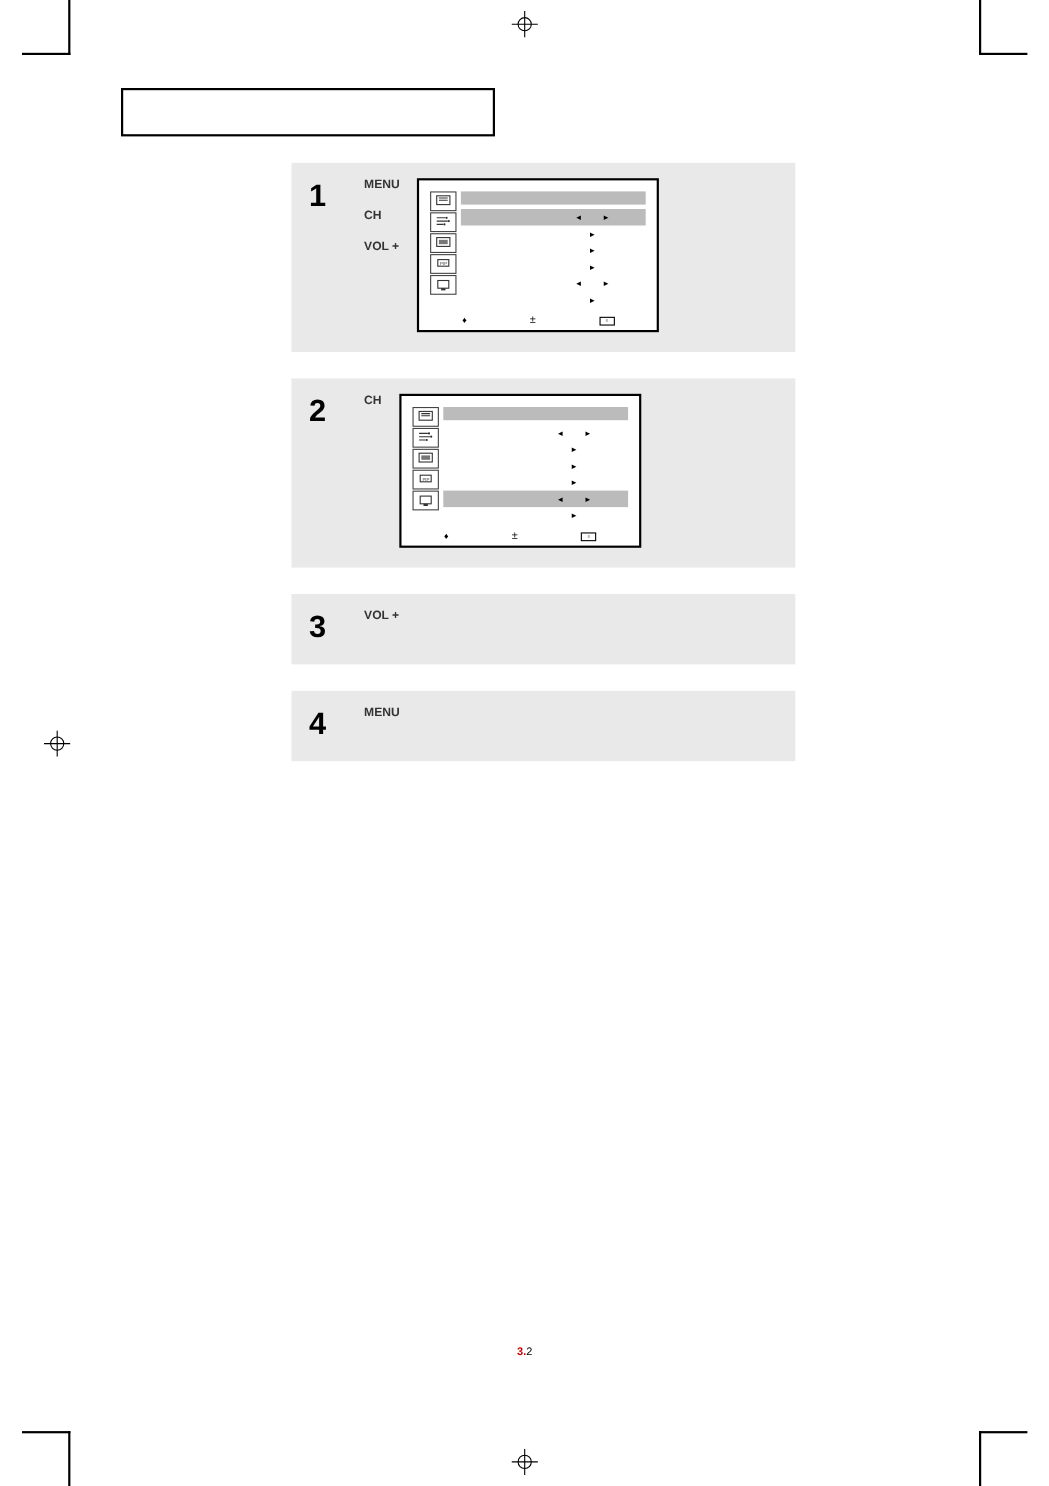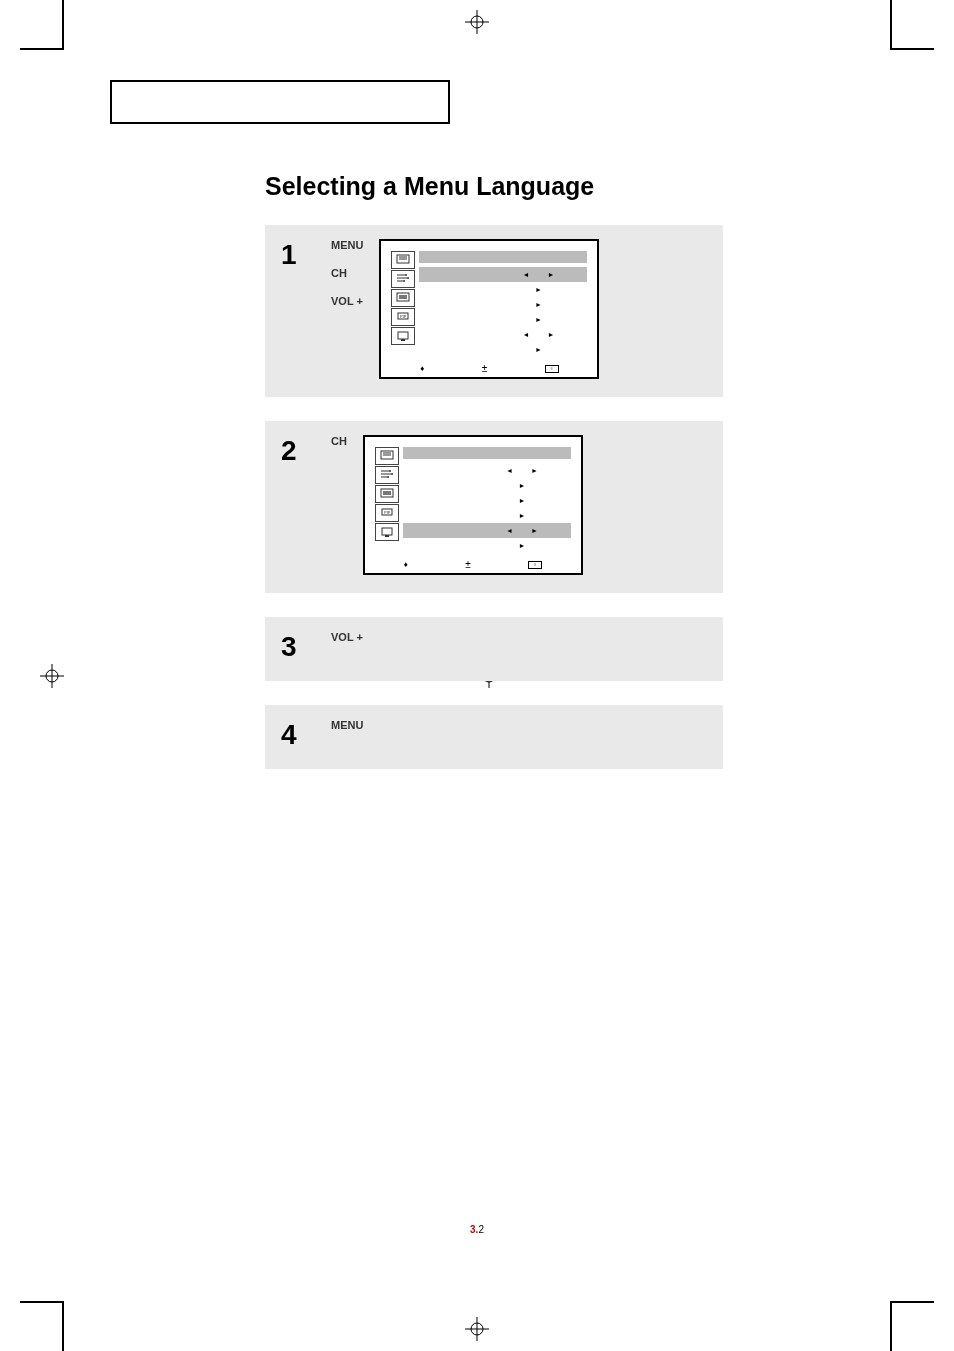--- a/index.html
+++ b/index.html
@@ -141,21 +141,20 @@
 <div class="reg-mark reg-right">
   <svg viewBox="0 0 24 24">
       <circle cx="12" cy="12" r="6" fill="none" stroke="#000" stroke-width="1"></circle>
       <line x1="12" y1="0" x2="12" y2="24" stroke="#000" stroke-width="1"></line>
       <line x1="0" y1="12" x2="24" y2="12" stroke="#000" stroke-width="1"></line>
     </svg>
 </div>
 
 <div class="page-inner">
   <div class="chapter-box"></div>
-  <h1 class="title">Selecting a Menu Language</h1>
 
   <div id="steps-container">
       <div class="step-block">
     <div class="step-num"><span>1</span></div>
     <div class="step-body">
       <div class="step-labels">
             <div class="step-label-row">
               <span>MENU</span>
             </div>
             <div class="step-label-row">

